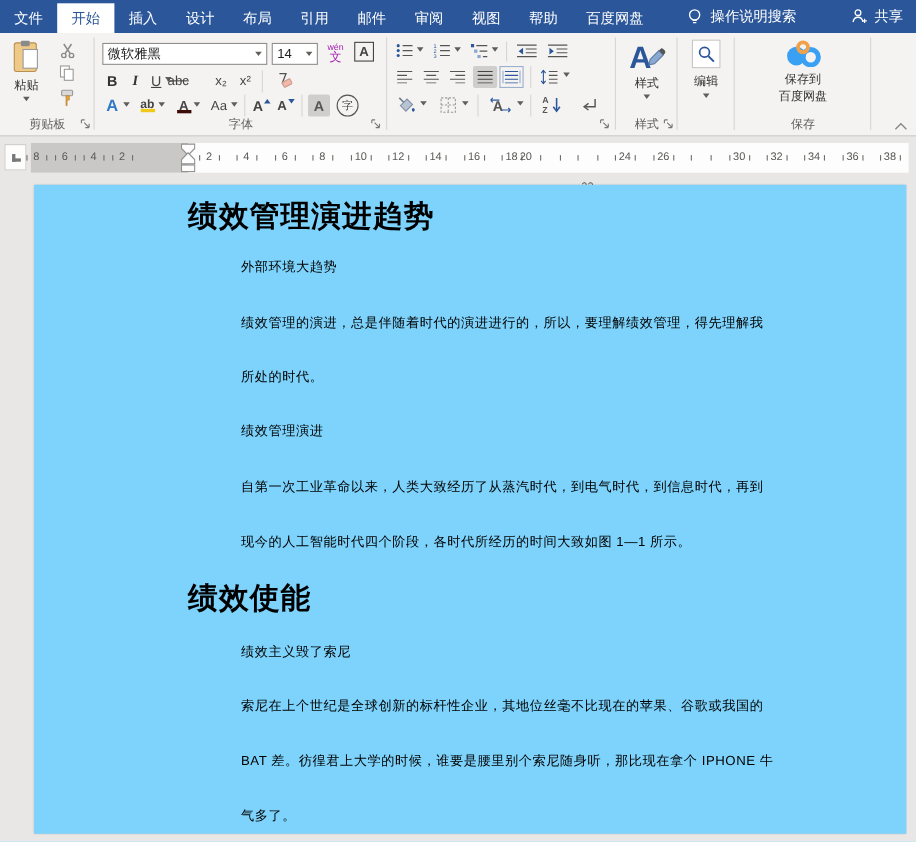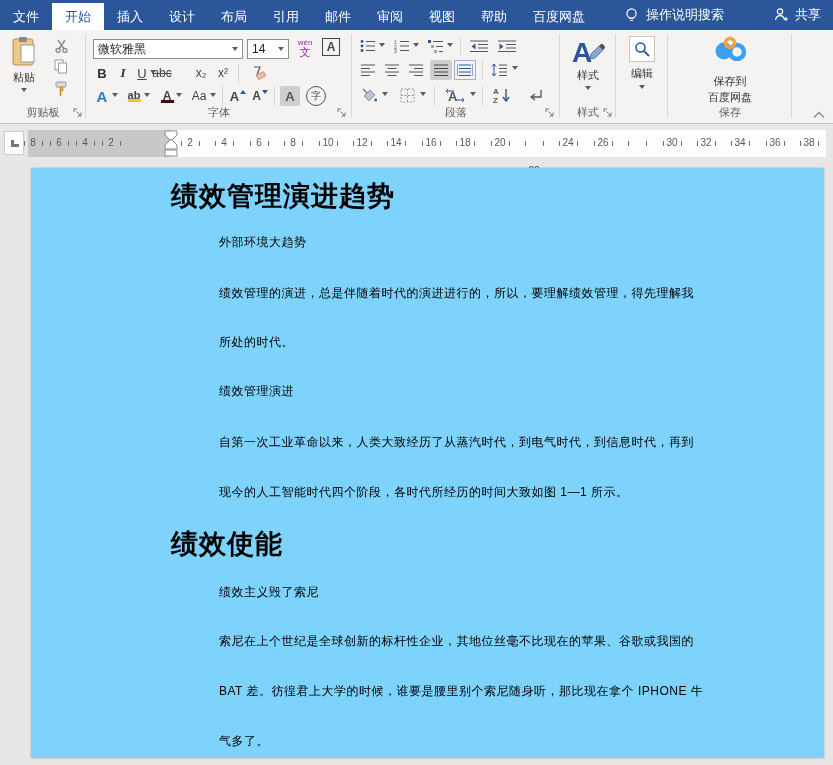--- a/index.html
+++ b/index.html
@@ -354,21 +354,20 @@
             <path d="M10 10l3 4 3-4" fill="none" stroke="#2b579a" stroke-width="1.4"></path>
           </svg>
       </div>
       <div class="smallbtn" style="left:172px;top:56px;width:22px;height:18px;">
         <svg width="15" height="14" viewBox="0 0 15 14">
             <path d="M13 2v7H4" fill="none" stroke="#555" stroke-width="1.3"></path>
             <path d="M7 6l-4 3 4 3" fill="none" stroke="#555" stroke-width="1.3"></path>
           </svg>
       </div>
 
-      <div class="glabel">段落</div>
       <div class="launcher" style="right:4px;">
         <svg width="11" height="11" viewBox="0 0 11 11">
             <path d="M2 2h3M2 2v3" stroke="#777" fill="none"></path>
             <path d="M4.5 4.5L9 9M9 9V5.5M9 9H5.5" stroke="#777" fill="none"></path>
           </svg>
       </div>
       <div class="gdivider" style="left:207px;"></div>
     </div>
 
     <div class="rgroup" style="left:560px;width:56px;">
@@ -409,21 +408,21 @@
 
     <div class="rgroup" style="left:668px;width:124px;">
       <div class="bigbtn" style="left:30px;top:5px;width:64px;">
         <span>
           <svg width="34" height="26" viewBox="0 0 34 26">
             <circle cx="11" cy="16" r="8.5" fill="#3aa0f3"></circle>
             <circle cx="24" cy="17" r="7" fill="none" stroke="#3aa0f3" stroke-width="4.5"></circle>
             <circle cx="17" cy="8" r="4.5" fill="none" stroke="#f0a14a" stroke-width="3.5"></circle>
           </svg>
         </span>
-        <span style="margin-top:13px;text-align:right;">保存到</span>
+        <span style="margin-top:3px;text-align:right;">保存到</span>
         <span style="margin-top:1px;">百度网盘</span>
       </div>
       <div class="glabel">保存</div>
       <div class="gdivider" style="left:123px;"></div>
     </div>
 
     <div style="position:absolute;right:8px;bottom:4px;">
       <svg width="12" height="8" viewBox="0 0 12 8">
           <path d="M1 6.5L6 1.5l5 5" fill="none" stroke="#888" stroke-width="1.3"></path>
         </svg>
@@ -470,21 +469,21 @@
           <span class="rtick" style="left: 343px;"></span>
           <span class="rnum" style="left: 368px;">14</span>
           <span class="rtick" style="left: 359px;"></span>
           <span class="rtick" style="left: 377px;"></span>
           <span class="rnum" style="left: 403px;">16</span>
           <span class="rtick" style="left: 394px;"></span>
           <span class="rtick" style="left: 412px;"></span>
           <span class="rnum" style="left: 437px;">18</span>
           <span class="rtick" style="left: 428px;"></span>
           <span class="rtick" style="left: 446px;"></span>
-          <span class="rnum" style="left: 472px; text-align: center;">20</span>
+          <span class="rnum" style="left: 450px; text-align: center;">20</span>
           <span class="rtick" style="left: 463px;"></span>
           <span class="rtick" style="left: 481px;"></span>
           <span class="rnum" style="left: 506px; margin-top: 28px;">22</span>
           <span class="rtick" style="left: 497px;"></span>
           <span class="rtick" style="left: 515px;"></span>
           <span class="rnum" style="left: 540px;">24</span>
           <span class="rtick" style="left: 531px;"></span>
           <span class="rtick" style="left: 549px;"></span>
           <span class="rnum" style="left: 575px;">26</span>
           <span class="rtick" style="left: 566px;"></span>

